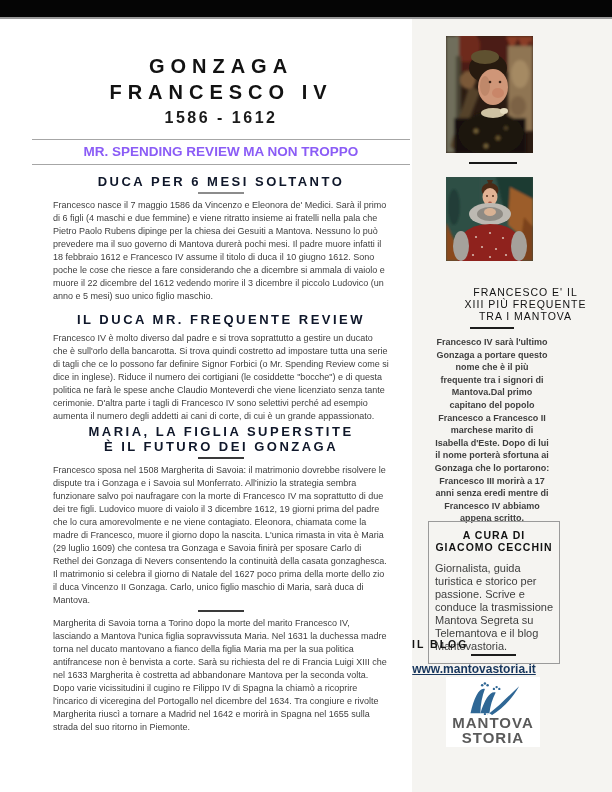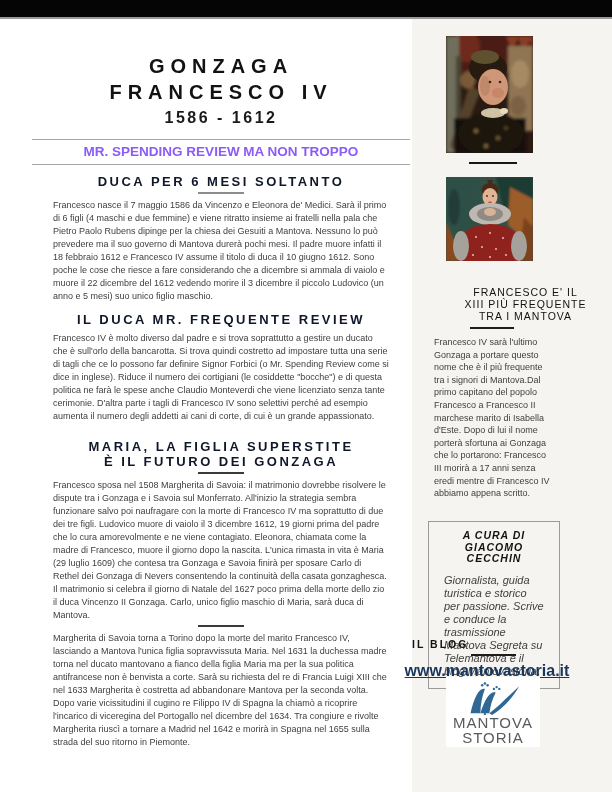--- a/index.html
+++ b/index.html
@@ -23,31 +23,31 @@
   .sec-underline{width:46px;height:2px;margin:3px auto 0;background:#8c8c8c;}
   .sec-underline.dark{background:#3a3a3a;}
   .para{margin:5px 21px 0;text-align:left;font-size:9px;line-height:13px;color:#3e3e3e;}
   
   .portrait1{position:absolute;left:446px;top:36px;width:87px;height:117px;}
   .portrait-divider{position:absolute;left:469px;top:162px;width:48px;height:2px;background:#171717;}
   .portrait2{position:absolute;left:446px;top:177px;width:87px;height:84px;}
   .side-h{position:absolute;left:432px;top:286px;width:187px;text-align:center;
           font-size:10.5px;font-weight:normal;letter-spacing:1px;line-height:12px;color:#121212;}
   .side-h-underline{position:absolute;left:470px;top:327px;width:44px;height:2px;background:#1c1c1c;}
-  .side-para{position:absolute;left:434px;top:336px;width:116px;font-size:9px;line-height:12.6px;color:#3e3e3e;text-align:left;}
-  .credits-box{position:absolute;left:428px;top:521px;width:132px;border:1px solid #9a9a9a;padding:8px 15px 10px;box-sizing:border-box;font-style:italic;}
+  .side-para{position:absolute;left:434px;top:336px;width:116px;font-size:9px;line-height:12.6px;color:#3e3e3e;text-align:center;font-weight:bold;}
+  .credits-box{position:absolute;left:428px;top:521px;width:132px;border:1px solid #9a9a9a;padding:8px 6px 10px;box-sizing:border-box;}
   .credits-title{text-align:center;font-size:10.5px;font-weight:bold;letter-spacing:1px;line-height:11.5px;color:#121212;}
   .credits-body{margin-top:9px;font-size:11px;line-height:13px;color:#3e3e3e;}
   .blog-label{position:absolute;left:412px;top:638px;width:200px;text-align:left;font-size:10.5px;font-weight:bold;letter-spacing:2px;color:#121212;}
   .blog-underline{position:absolute;left:471px;top:654px;width:45px;height:2px;background:#1c1c1c;}
-  .blog-link{position:absolute;left:401px;top:662px;width:172px;text-align:center;font-size:16px;font-weight:bold;}
+  .blog-link{position:absolute;left:388px;top:662px;width:172px;text-align:center;font-size:12px;font-weight:bold;}
   .blog-link a{color:#17365d;text-decoration:underline;}
   .logo-box{position:absolute;left:446px;top:677px;width:94px;height:70px;background:#ffffff;text-align:center;}
   .logo-icon{display:block;margin:2px auto 0;}
-  .logo-text{font-size:15px;line-height:15px;letter-spacing:1px;color:#5a5a5a;font-weight:normal;}
+  .logo-text{font-size:15px;line-height:15px;letter-spacing:1px;color:#5a5a5a;font-weight:bold;}
 </style>
 </head>
 <body>
 
 <div class="topbar"></div>
 
 <div class="sidebar-bg"></div>
 
 <div class="main">
   <div class="title">
@@ -60,21 +60,21 @@
     <div class="band-title">MR. SPENDING REVIEW MA NON TROPPO</div>
   </div>
 
   <div class="sec-h">DUCA PER 6 MESI SOLTANTO</div>
   <div class="sec-underline"></div>
   <div class="para">Francesco nasce il 7 maggio 1586 da Vincenzo e Eleonora de' Medici. Sarà il primo di 6 figli (4 maschi e due femmine) e viene ritratto insieme ai fratelli nella pala che Pietro Paolo Rubens dipinge per la chiesa dei Gesuiti a Mantova. Nessuno lo può prevedere ma il suo governo di Mantova durerà pochi mesi. Il padre muore infatti il 18 febbraio 1612 e Francesco IV assume il titolo di duca il 10 giugno 1612. Sono poche le cose che riesce a fare considerando che a dicembre si ammala di vaiolo e muore il 22 dicembre del 1612 vedendo morire il 3 dicembre il piccolo Ludovico (un anno e 5 mesi) suo unico figlio maschio.</div>
 
   <div class="sec-h">IL DUCA MR. FREQUENTE REVIEW</div>
   <div class="para">Francesco IV è molto diverso dal padre e si trova soprattutto a gestire un ducato che è sull'orlo della bancarotta. Si trova quindi costretto ad impostare tutta una serie di tagli che ce lo possono far definire Signor Forbici (o Mr. Spending Review come si dice in inglese). Riduce il numero dei cortigiani (le cosiddette "bocche") e di questa politica ne farà le spese anche Claudio Monteverdi che viene licenziato senza tante cerimonie. D'altra parte i tagli di Francesco IV sono selettivi perché ad esempio aumenta il numero degli addetti ai cani di corte, di cui è un grande appassionato.</div>
 
-  <div class="sec-h" style="margin-top:16px">
+  <div class="sec-h" style="margin-top:1px">
     <div>MARIA, LA FIGLIA SUPERSTITE</div>
     <div>È IL FUTURO DEI GONZAGA</div>
   </div>
   <div class="sec-underline dark"></div>
   <div class="para">Francesco sposa nel 1508 Margherita di Savoia: il matrimonio dovrebbe risolvere le dispute tra i Gonzaga e i Savoia sul Monferrato. All'inizio la strategia sembra funzionare salvo poi naufragare con la morte di Francesco IV ma soprattutto di due dei tre figli. Ludovico muore di vaiolo il 3 dicembre 1612, 19 giorni prima del padre che lo cura amorevolmente e ne viene contagiato. Eleonora, chiamata come la madre di Francesco, muore il giorno dopo la nascita. L'unica rimasta in vita è Maria (29 luglio 1609) che contesa tra Gonzaga e Savoia finirà per sposare Carlo di Rethel dei Gonzaga di Nevers consentendo la continuità della casata gonzaghesca. Il matrimonio si celebra il giorno di Natale del 1627 poco prima della morte dello zio il duca Vincenzo II Gonzaga. Carlo, unico figlio maschio di Maria, sarà duca di Mantova.</div>
 
   <div class="sec-underline dark"></div>
   <div class="para">Margherita di Savoia torna a Torino dopo la morte del marito Francesco IV, lasciando a Mantova l'unica figlia sopravvissuta Maria. Nel 1631 la duchessa madre torna nel ducato mantovano a fianco della figlia Maria ma per la sua politica antifrancese non è benvista a corte. Sarà su richiesta del re di Francia Luigi XIII che nel 1633 Margherita è costretta ad abbandonare Mantova per la seconda volta.  Dopo varie vicissitudini il cugino re Filippo IV di Spagna la chiamò a ricoprire l'incarico di viceregina del Portogallo nel dicembre del 1634. Tra congiure e rivolte Margherita riuscì a tornare a Madrid nel 1642 e morirà in Spagna nel 1655 sulla strada del suo ritorno in Piemonte.</div>
 </div>
 

